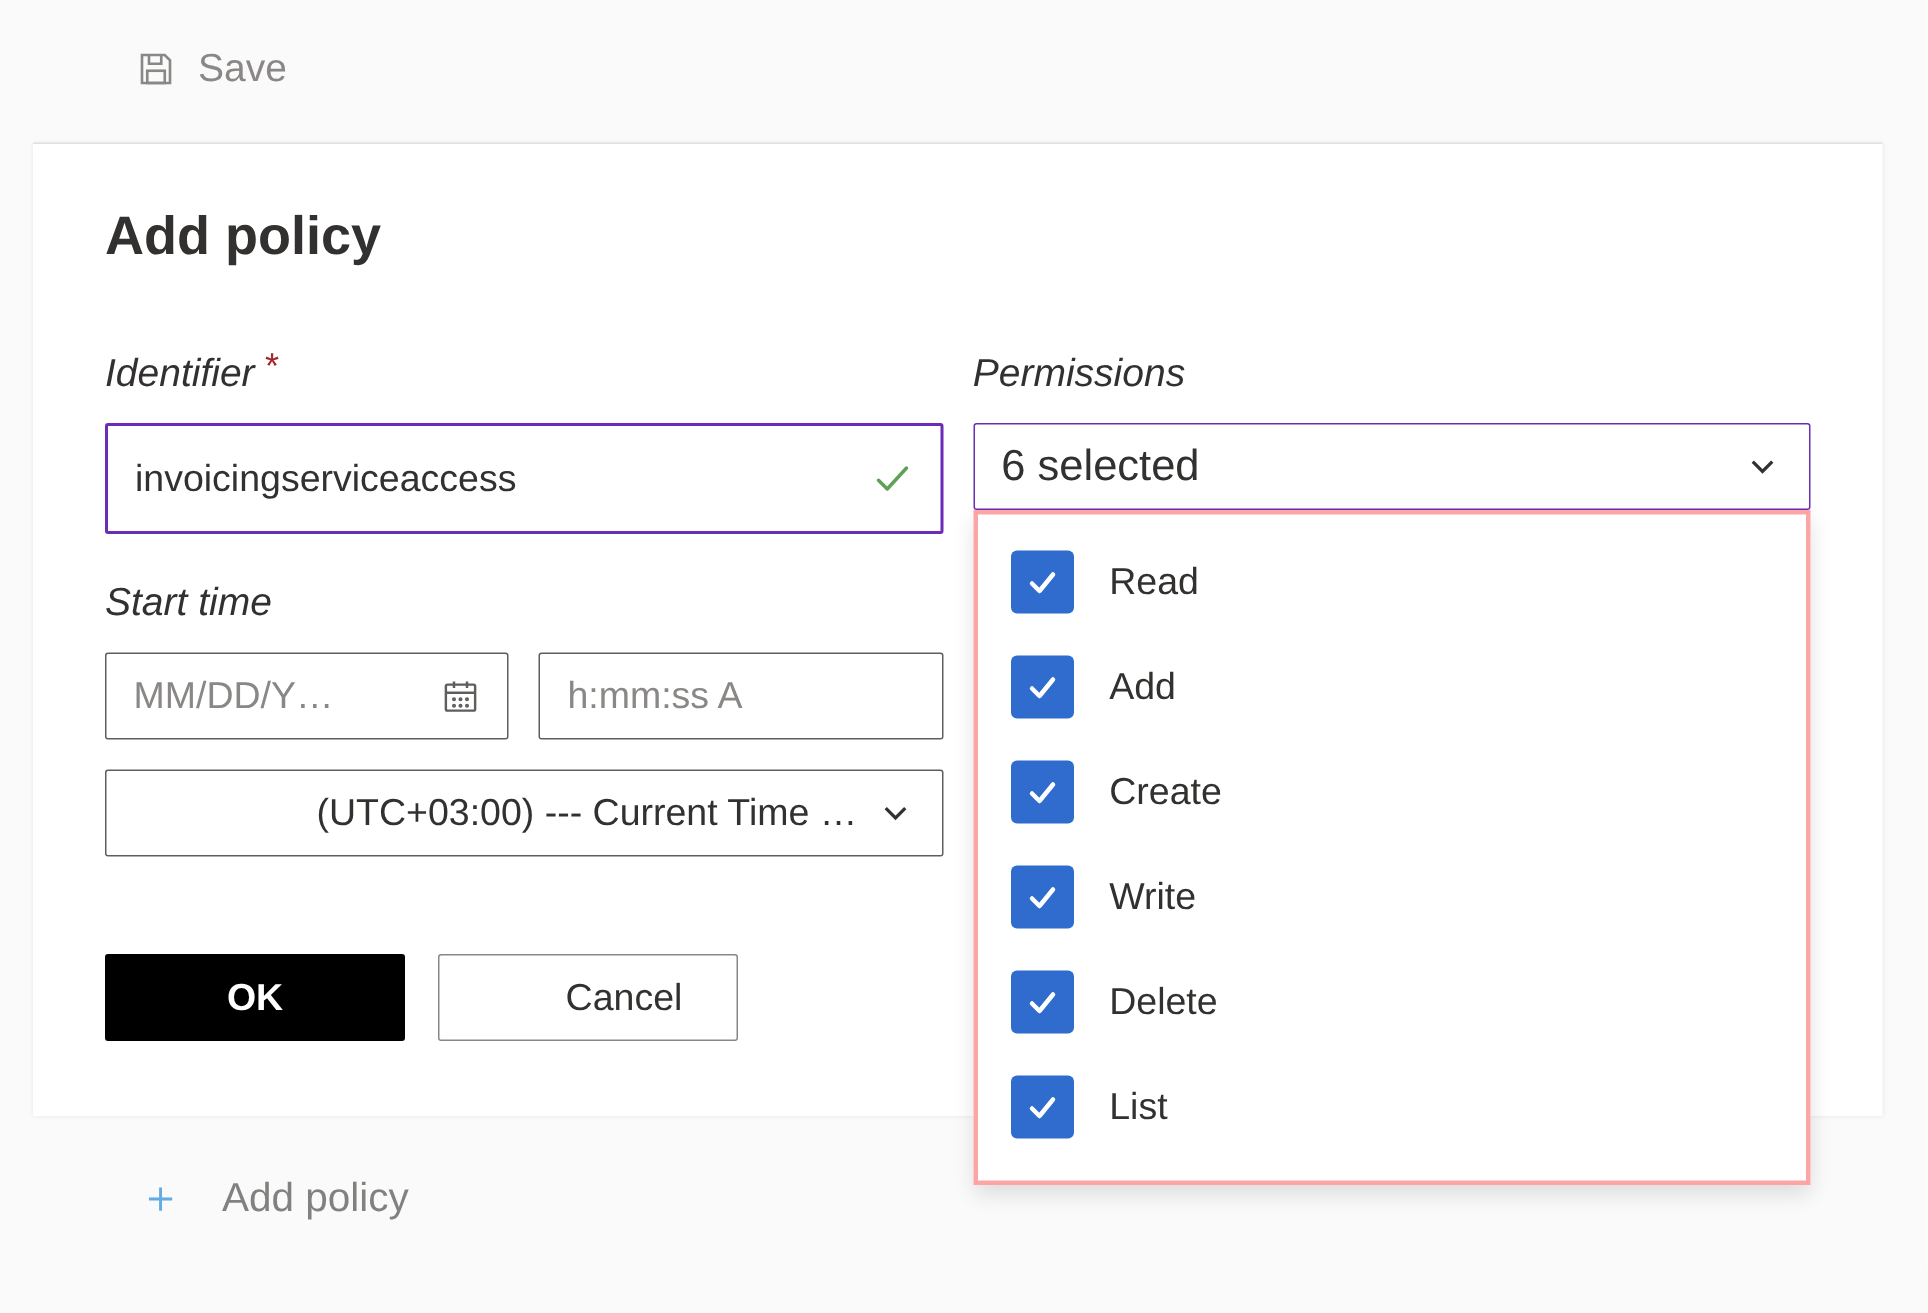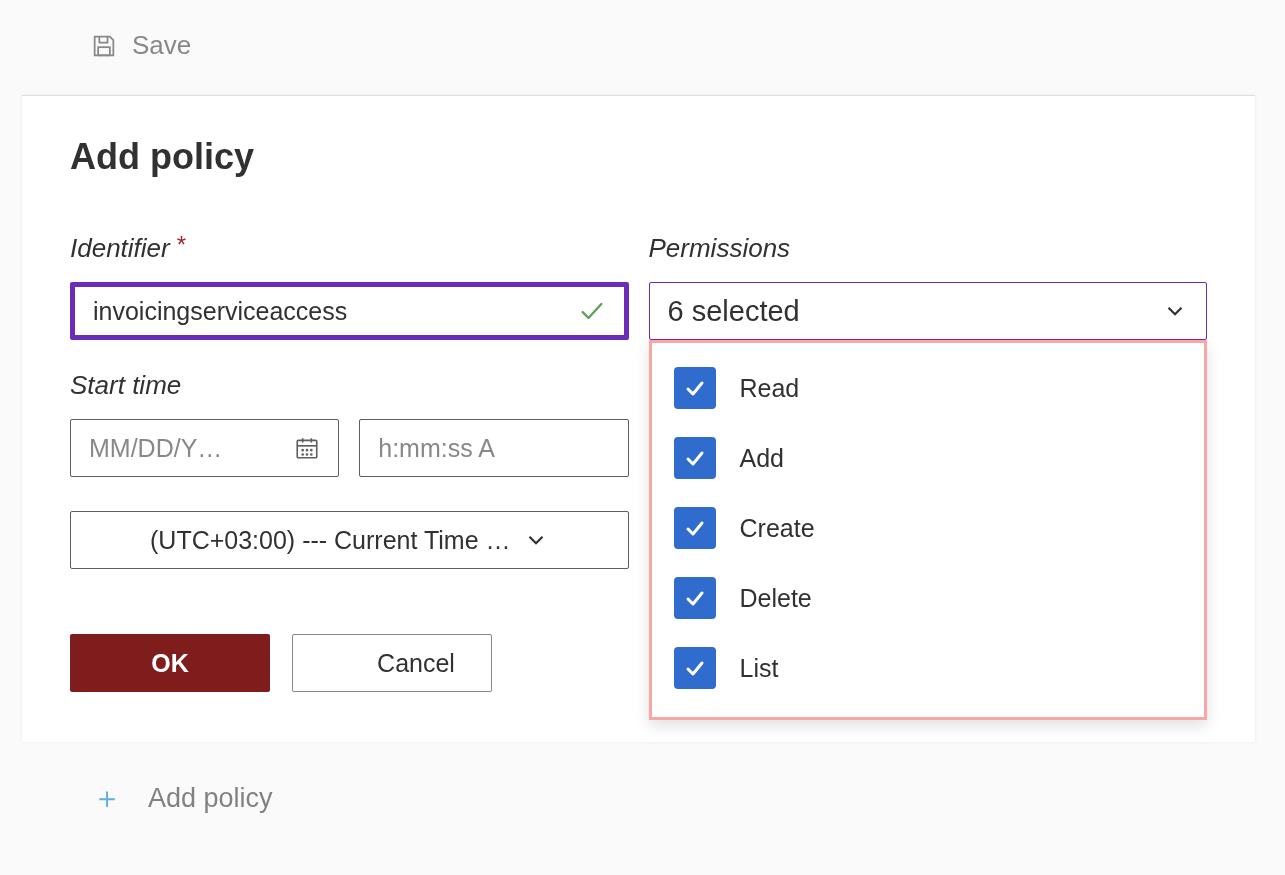--- a/index.html
+++ b/index.html
@@ -46,23 +46,23 @@
     margin-bottom: 18px;
     display: flex;
     align-items: flex-start;
     gap: 6px;
     font-style: italic;
   }
   .required-mark { color: #a4262c; font-size: 24px; line-height: 1; }
   .input-box {
     display: flex;
     align-items: center;
-    border: 5px solid #000000;
+    border: 2px solid #000000;
     border-radius: 2px;
-    height: 58px;
+    height: 74px;
     padding: 0 18px;
     font-size: 25px;
     background: #fff;
   }
   .input-box.focus { border-color: #6b2db8; }
   .input-box input {
     border: none;
     outline: none;
     font-size: 25px;
     flex: 1;
@@ -78,21 +78,21 @@
     border: 1px solid #605e5c;
     border-radius: 2px;
     height: 58px;
     padding: 0 18px;
     font-size: 25px;
     background: #fff;
     gap: 12px;
   }
   .date-field { flex: 1; min-width: 0; color: #8a8886; }
   .time-field { flex: 1; min-width: 0; color: #8a8886; }
-  .tz-field { width: 100%; margin-top: 34px; justify-content: center; }
+  .tz-field { width: 100%; margin-top: 20px; justify-content: flex-end; }
   .tz-text { white-space: nowrap; overflow: hidden; text-overflow: ellipsis; }
   .perm-select {
     border-color: #6b2db8;
     justify-content: space-between;
   }
   .perm-text { font-size: 29px; }
   .chevron-down svg { display: block; }
   .cal-icon svg { display: block; }
   .section-gap { height: 30px; }
   .button-row {
@@ -102,21 +102,21 @@
   }
   .btn {
     height: 58px;
     min-width: 200px;
     font-size: 25px;
     border-radius: 2px;
     cursor: pointer;
     font-family: inherit;
   }
   .btn-primary {
-    background: #7f1d1d;
+    background: #000000;
     color: #fff;
     border: none;
     font-weight: 600;
   }
   .btn-secondary {
     background: #fff;
     color: #323130;
     border: 1px solid #8a8886;
     padding-left: 48px;
   }
@@ -277,20 +277,28 @@
         </svg>
       </div>
       <span>Create</span>
     </div>
     <div class="perm-item">
       <div class="check-sq">
         <svg width="24" height="24" viewBox="0 0 24 24" fill="none" stroke="#fff" stroke-width="3" stroke-linecap="round" stroke-linejoin="round">
           <polyline points="5 13 10 18 19 7"></polyline>
         </svg>
       </div>
+      <span>Write</span>
+    </div>
+    <div class="perm-item">
+      <div class="check-sq">
+        <svg width="24" height="24" viewBox="0 0 24 24" fill="none" stroke="#fff" stroke-width="3" stroke-linecap="round" stroke-linejoin="round">
+          <polyline points="5 13 10 18 19 7"></polyline>
+        </svg>
+      </div>
       <span>Delete</span>
     </div>
     <div class="perm-item">
       <div class="check-sq">
         <svg width="24" height="24" viewBox="0 0 24 24" fill="none" stroke="#fff" stroke-width="3" stroke-linecap="round" stroke-linejoin="round">
           <polyline points="5 13 10 18 19 7"></polyline>
         </svg>
       </div>
       <span>List</span>
     </div>

